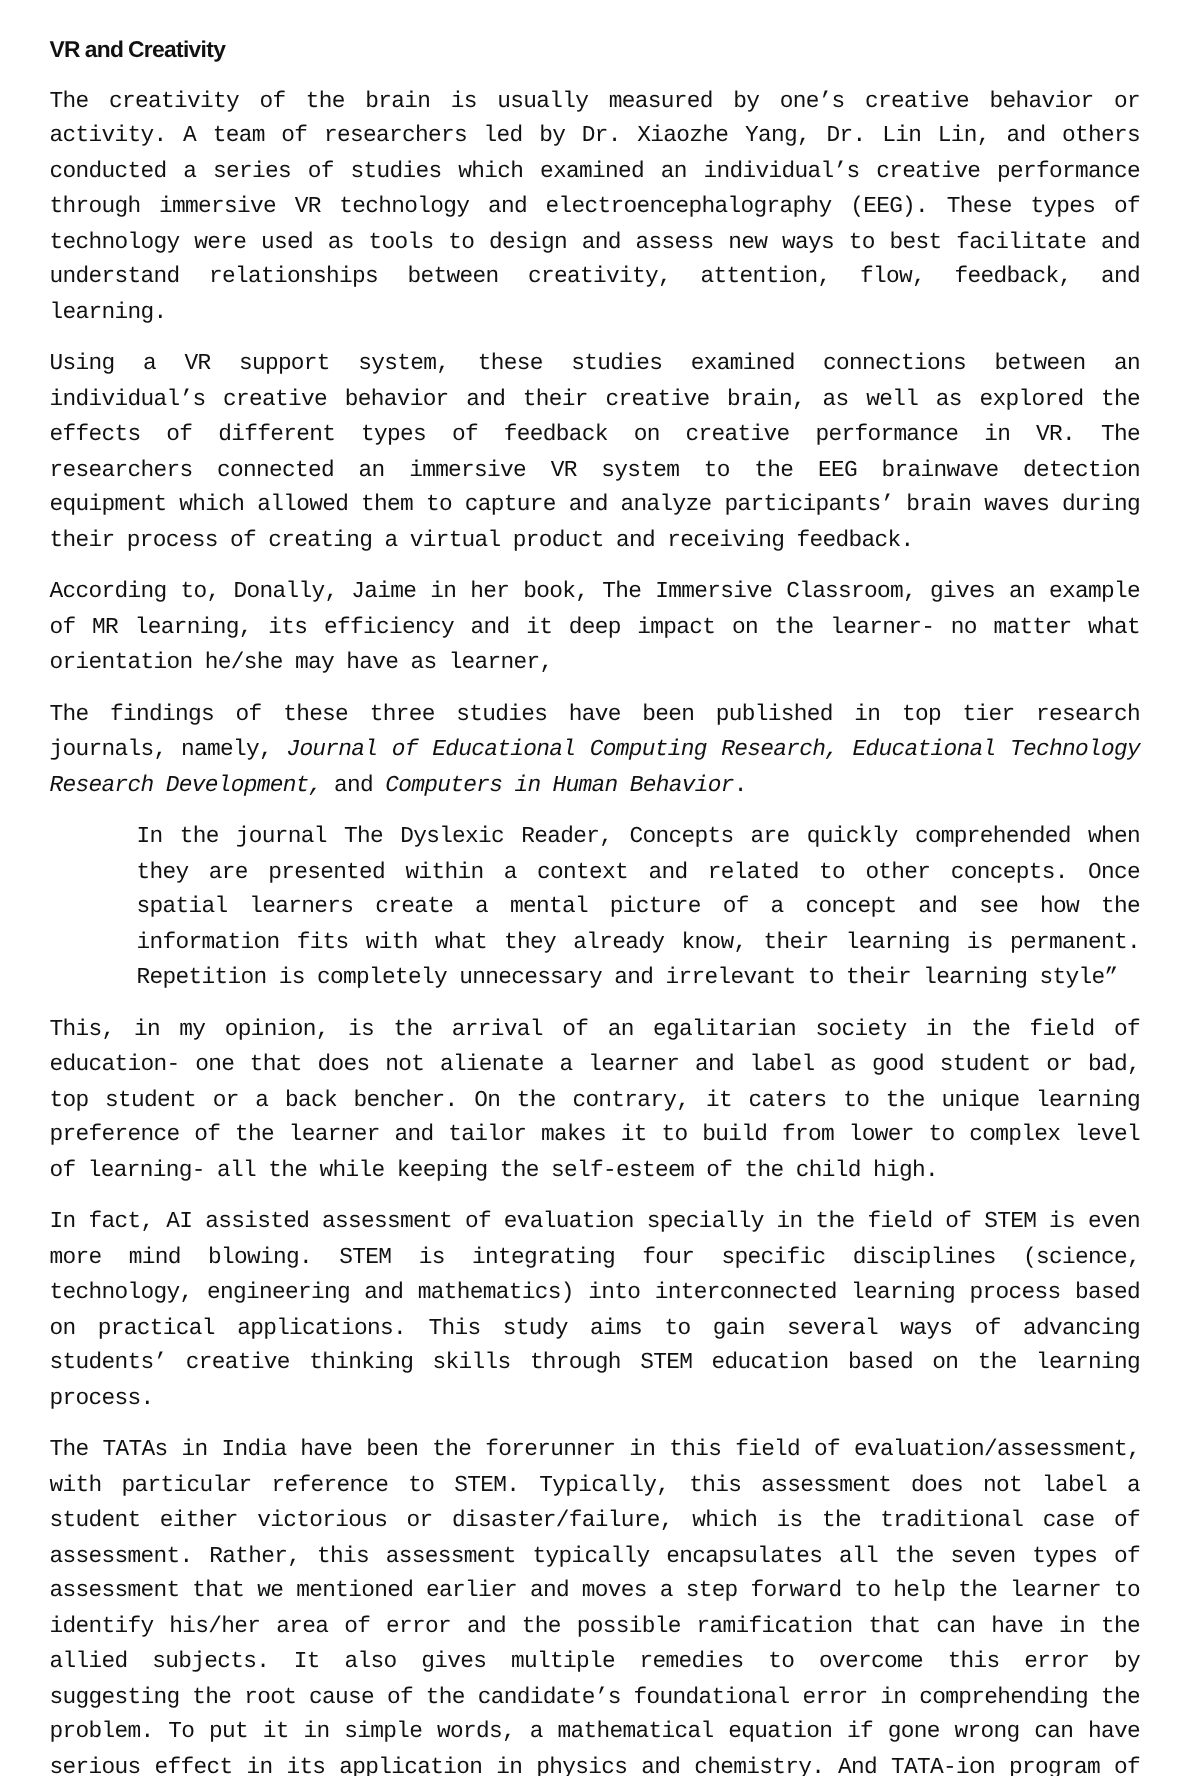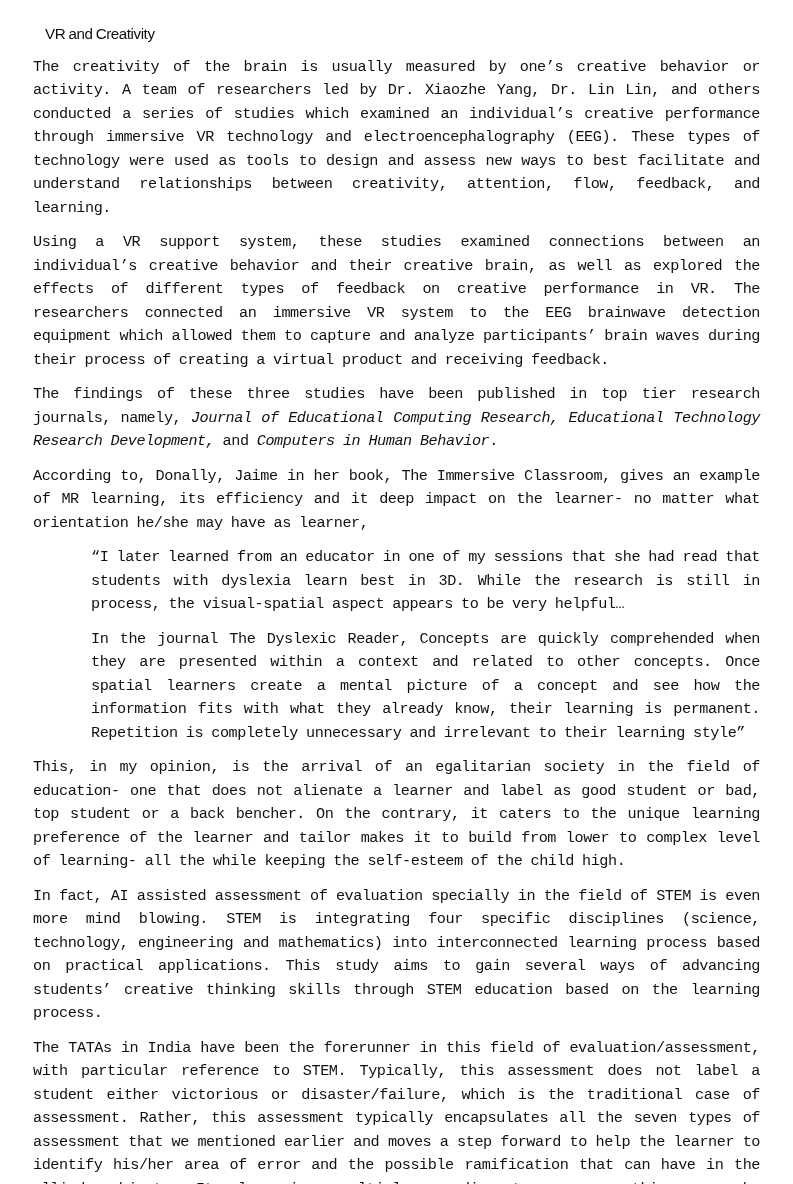--- a/index.html
+++ b/index.html
@@ -11,48 +11,47 @@
     box-sizing: border-box;
     padding: 22px 33px 0 33px;
     color: #111111;
     font-family: "Liberation Sans", "DejaVu Sans", sans-serif;
     font-size: 15.2px;
     line-height: 23.5px;
     letter-spacing: -0.45px;
     word-spacing: -0.5px;
   }
   h1 {
-    margin: 0 0 10px 12px;
+    margin: 0 0 10px 0;
     font-size: 15.2px;
-    font-weight: normal;
+    font-weight: bold;
     line-height: 23.5px;
   }
   p {
     margin: 0 0 11px 0;
     text-align: justify;
     font-family: Liberation Mono, monospace;
   }
   p.quote { margin-left: 58px; }
   em { font-style: italic; }
 </style>
 </head>
 <body>
 
 <div class="page">
   <h1>VR and Creativity</h1>
 
   <p>The creativity of the brain is usually measured by one’s creative behavior or activity. A team of researchers led by Dr. Xiaozhe Yang, Dr. Lin Lin, and others conducted a series of studies which examined an individual’s creative performance through immersive VR technology and electroencephalography (EEG). These types of technology were used as tools to design and assess new ways to best facilitate and understand relationships between creativity, attention, flow, feedback, and learning.</p>
 
   <p>Using a VR support system, these studies examined connections between an individual’s creative behavior and their creative brain, as well as explored the effects of different types of feedback on creative performance in VR. The researchers connected an immersive VR system to the EEG brainwave detection equipment which allowed them to capture and analyze participants’ brain waves during their process of creating a virtual product and receiving feedback.</p>
 
+  <p>According to, Donally, Jaime in her book,  The Immersive Classroom, gives an example of MR learning, its efficiency and it deep impact on the learner- no matter what orientation he/she may have as learner,</p>
+
   <p><span>The findings of these three studies have been published in top tier research journals, namely, </span><em>Journal of Educational Computing Research, Educational Technology Research Development,</em><span> and </span><em>Computers in Human Behavior</em><span>.</span></p>
 
-  <p>According to, Donally, Jaime in her book,  The Immersive Classroom, gives an example of MR learning, its efficiency and it deep impact on the learner- no matter what orientation he/she may have as learner,</p>
-
-  <p class="quote">“I later learned from an educator in one of my sessions that she had read that students with dyslexia learn best in 3D. While the research is still in process, the visual-spatial aspect appears to be very helpful…</p>
 
   <p class="quote">In the journal The Dyslexic Reader, Concepts are quickly comprehended when they are presented within a context and related to other concepts. Once spatial learners create a mental picture of a concept and see how the information fits with what they already know, their learning is permanent. Repetition is completely unnecessary and irrelevant to their learning style”</p>
 
   <p>This, in my opinion, is the arrival of an egalitarian society in the field of education- one that does not alienate a learner and label as good student or bad, top student or a back bencher. On the contrary, it caters to  the unique learning preference of the learner and tailor makes it to build from lower to complex level of learning- all the while keeping the self-esteem of the child high.</p>
 
   <p>In fact, AI assisted assessment of evaluation specially in the field of STEM is even more mind blowing. STEM is integrating four specific disciplines (science, technology, engineering and mathematics) into interconnected learning process based on practical applications. This study aims to gain several ways of advancing students’ creative thinking skills through STEM education based on the learning process.</p>
 
   <p>The TATAs in India have been the forerunner in this field of evaluation/assessment, with particular reference to STEM.  Typically, this assessment does not label a student  either victorious or disaster/failure, which is the traditional case of assessment.  Rather, this assessment typically encapsulates all the seven types of assessment that we mentioned earlier and moves a step forward to help the learner to identify his/her area of error and the possible ramification that can have in the allied subjects.  It also gives multiple remedies to overcome this error by suggesting the root cause of the candidate’s foundational error in comprehending the problem. To put it in simple words, a mathematical equation if gone wrong can have serious effect in its application in physics and chemistry.  And TATA-ion program of assessment will show the candidate the flowchart of his/her error and its correlation in respect to allied subjects. In this way, the learner is able not only to identify</p>
 </div>
 

